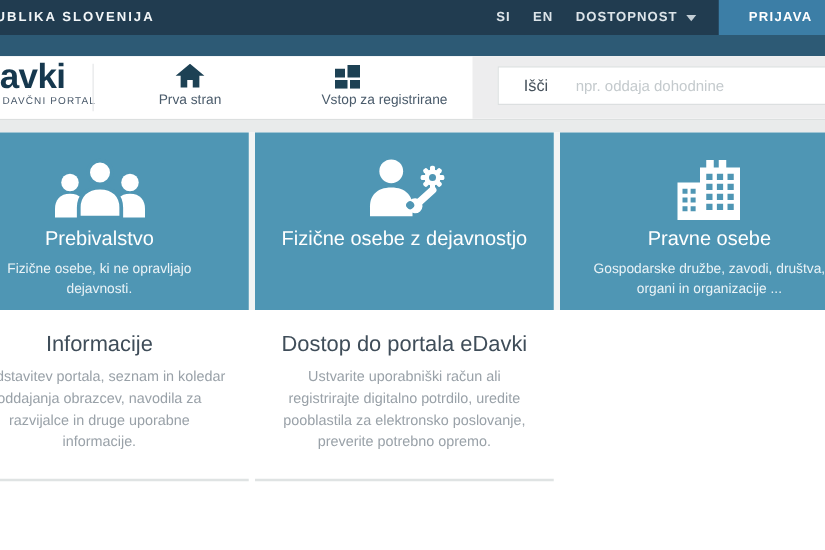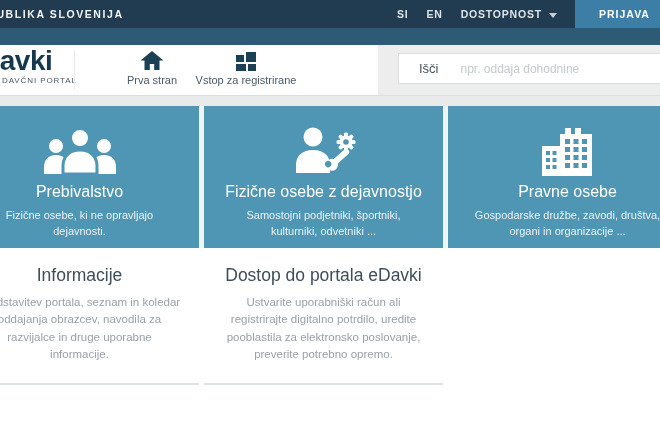--- a/index.html
+++ b/index.html
@@ -20,21 +20,21 @@
   .cookie-link{color:#57a8c9;font-size:9.5px;margin-left:8px;cursor:pointer;text-decoration:none;margin-top:28px;}
 
   
   .header{position:relative;height:50px;background:#fff;}
   .logo{position:absolute;left:5px;top:1px;cursor:pointer;}
   .logo-main{font-size:28px;font-weight:bold;color:#16384e;letter-spacing:-.5px;line-height:30px;}
   .logo-sub{font-size:8px;color:#49596a;letter-spacing:.9px;margin-left:37px;margin-top:0;}
   .vdiv{position:absolute;left:114px;top:6px;width:1px;height:38px;background:#e6e8e9;}
   .nav{position:absolute;top:4px;text-align:center;cursor:pointer;}
   .nav1{left:152px;width:80px;}
-  .nav2{left:206px;width:160px;}
+  .nav2{left:238px;width:160px;text-align:right;}
   .nav svg{display:block;margin:2px auto 0 auto;}
   .nav-label{font-size:11px;color:#4a5b6b;margin-top:3px;}
   .search-panel{position:absolute;left:418px;right:0;top:0;bottom:0;background:#ededee;}
   .search-box{position:absolute;left:20px;right:13px;top:8px;height:31px;background:#fff;border:1px solid #dcdfe0;box-sizing:border-box;display:flex;align-items:center;cursor:text;}
   .search-label{font-size:13px;color:#47525c;margin-left:20px;margin-right:20px;}
   .search-input{border:none;outline:none;background:transparent;font-family:"Liberation Sans",sans-serif;font-size:12px;color:#6b7680;flex:1;}
   .search-input::placeholder{color:#c4cacd;opacity:1;}
 
   
   .grayband{height:11px;background:#e9ebeb;border-top:1px solid #dcdfdf;box-sizing:border-box;}
@@ -139,22 +139,20 @@
               <rect x="-9.5" y="-2" width="19" height="4" rx="1.5" fill="#fff"></rect>
               <rect x="-9.5" y="-2" width="19" height="4" rx="1.5" fill="#fff" transform="rotate(45)"></rect>
               <rect x="-9.5" y="-2" width="19" height="4" rx="1.5" fill="#fff" transform="rotate(90)"></rect>
               <rect x="-9.5" y="-2" width="19" height="4" rx="1.5" fill="#fff" transform="rotate(135)"></rect>
               <circle cx="0" cy="0" r="6.5" fill="#fff"></circle>
               <circle cx="0" cy="0" r="2.8" fill="#4f96b4"></circle>
             </g>
           </svg>
         </div>
         <div class="card-title">Fizične osebe z dejavnostjo</div>
-        <div class="card-sub">Samostojni podjetniki, športniki,
-kulturniki, odvetniki ...</div>
       </div>
 
       <div class="card">
         <div class="card-icon">
           <svg width="60" height="50" viewBox="0 0 60 50">
             <rect x="27" y="2" width="6" height="8" fill="#fff"></rect>
             <rect x="37" y="2" width="6" height="8" fill="#fff"></rect>
             <rect x="22" y="8" width="32" height="42" fill="#fff"></rect>
             <rect x="4" y="20" width="18" height="30" fill="#fff"></rect>
             <rect x="27" y="13" width="5" height="5" fill="#4f96b4"></rect>

